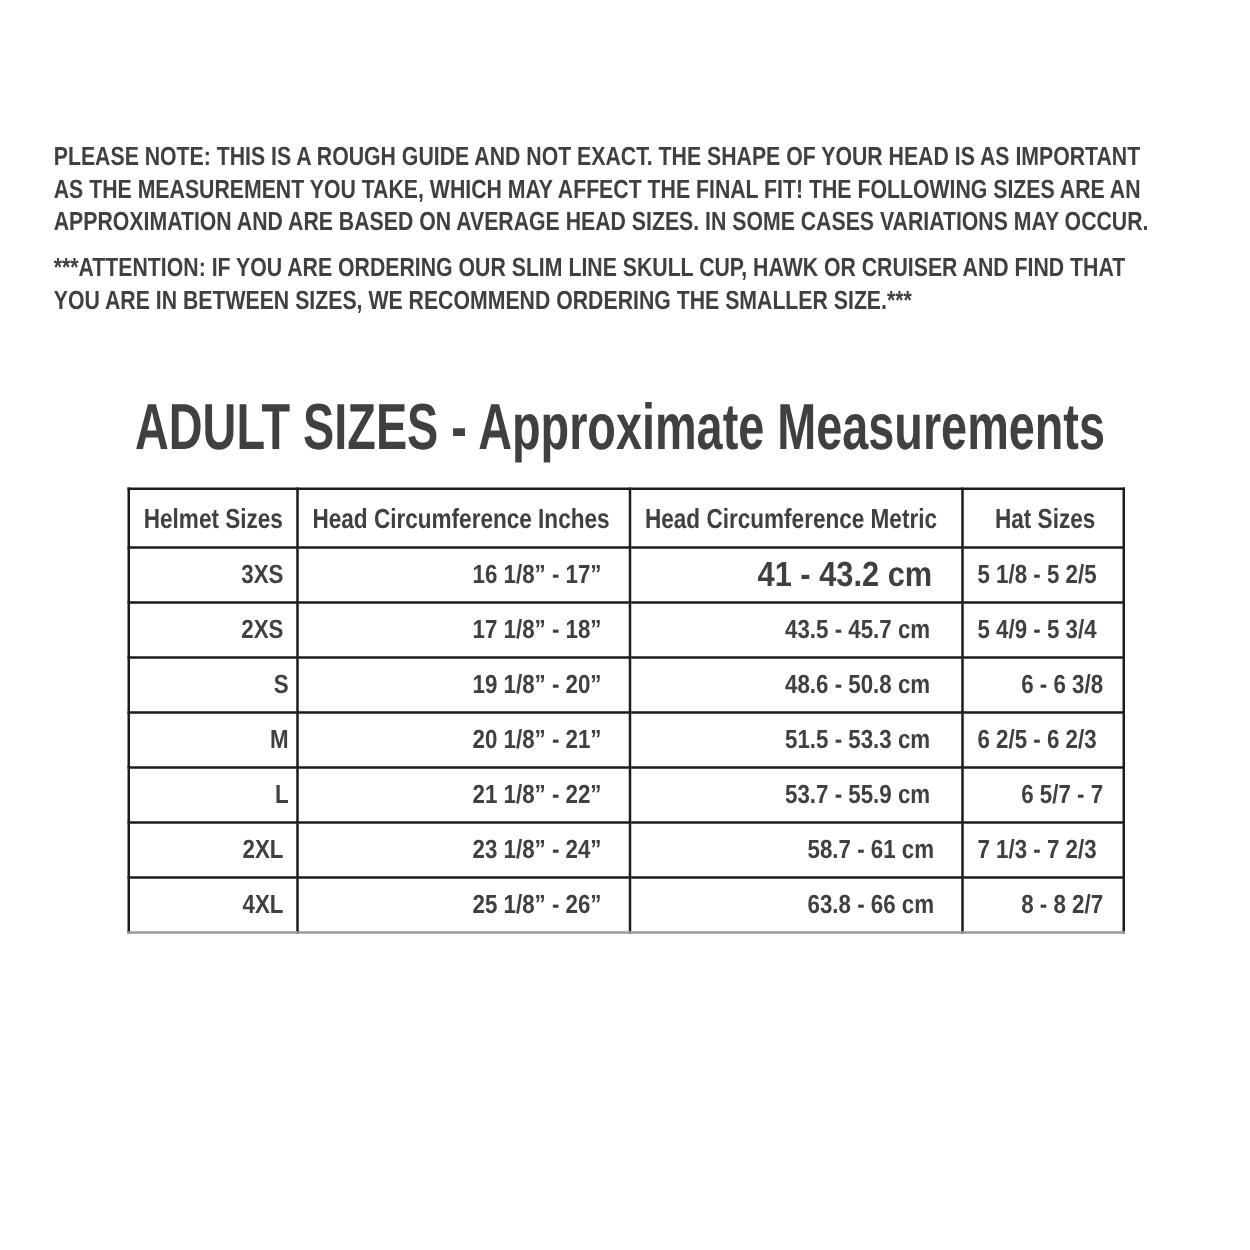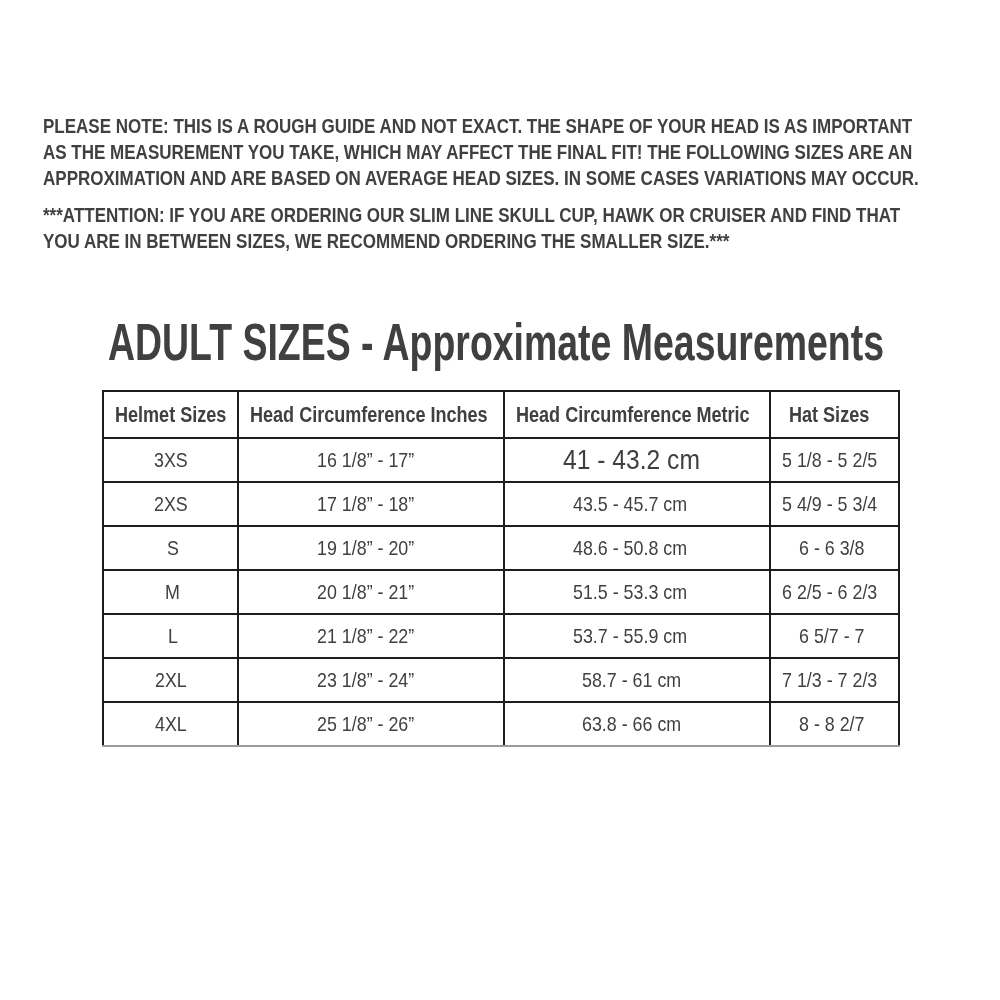--- a/index.html
+++ b/index.html
@@ -54,32 +54,32 @@
     position: absolute;
     left: 102px;
     top: 390px;
     width: 796px;
     border-collapse: collapse;
     table-layout: fixed;
   }
   .size-table th, .size-table td {
     border: 2px solid #1c1c1c;
     padding: 0 4px 0 11px;
-    text-align: center;
+    text-align: right;
     vertical-align: middle;
     overflow: hidden;
   }
   .size-table thead tr { height: 47px; }
   .size-table tbody tr { height: 44px; }
   .size-table tbody tr:last-child td { border-bottom: 2px solid #9c9c9c; margin-top: 32px; }
 
   .size-table th { font-weight: bold; font-size: 22px; }
   .size-table th .cx { transform: scaleX(0.82); }
 
-  .size-table td { font-weight: normal; font-size: 21px; border-radius: 21px; }
+  .size-table td { font-weight: bold; font-size: 21px; border-radius: 21px; }
   .size-table td .cx { transform: scaleX(0.85); }
 
   .size-table td.metric-large { font-size: 28px; }
   .size-table td.metric-large .cx { transform: scaleX(0.88); }
 </style>
 </head>
 <body>
 
 <div class="page">
 

